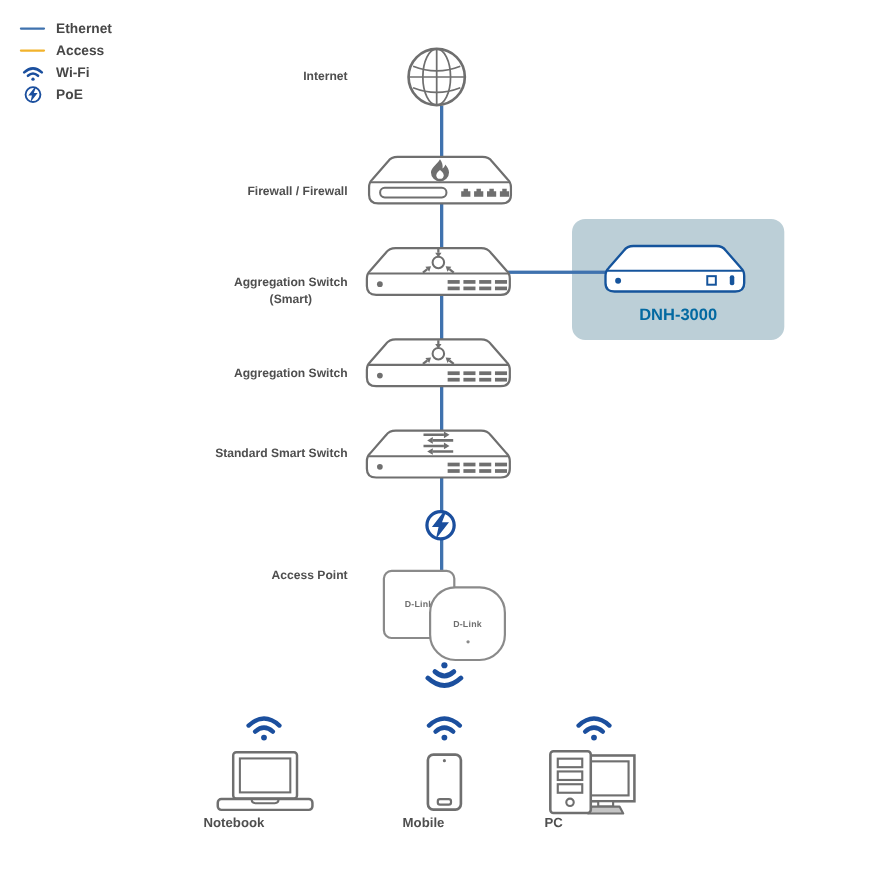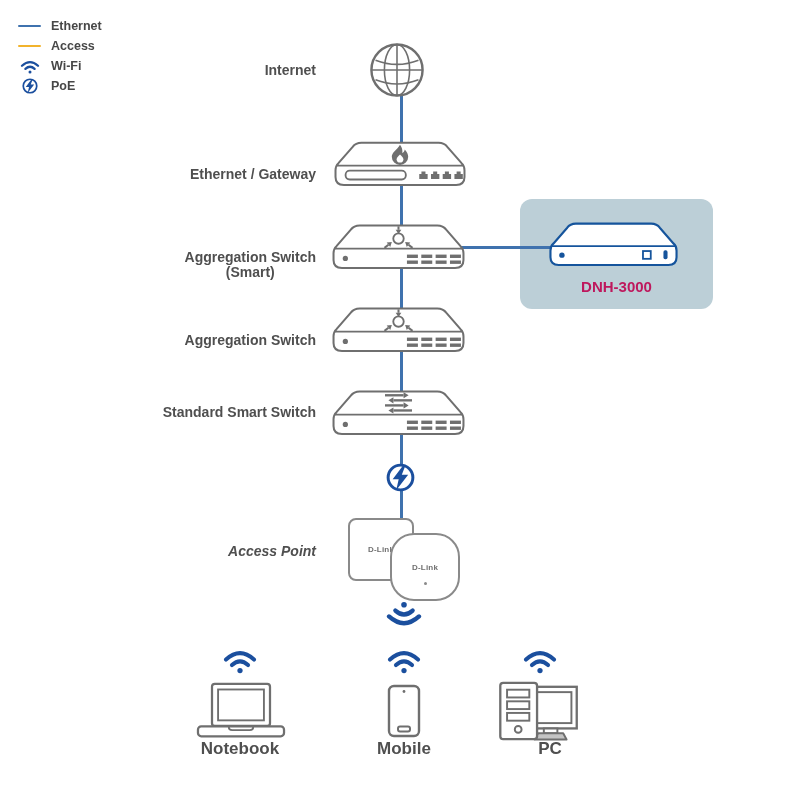--- a/index.html
+++ b/index.html
@@ -11,30 +11,30 @@
   .vline,.hline { position:absolute; background:#3f72ae; z-index:1; }
   
   .dnh-box {
     position:absolute; left:520px; top:199px; width:193px; height:110px;
     background:#bccfd7; border-radius:12px; z-index:0;
   }
   
   .device { position:absolute; z-index:2; }
   
   .lbl {
-    position:absolute; z-index:4; color:#4f4f4f; font-size:14px;
+    position:absolute; z-index:4; color:#4f4f4f; font-size:11px;
     font-weight:700; line-height:15px; white-space:nowrap;
   }
   .lbl-right { right:484px; text-align:right; }
   .lbl-center { text-align:center; }
   .dnh-lbl {
     position:absolute; left:520px; top:278px; width:193px; text-align:center;
-    color:#be185d; font-size:15px; font-weight:700; z-index:4;
-  }
-  .client-lbl { width:110px; text-align:center; font-size:17px; }
+    color:#0369a1; font-size:15px; font-weight:700; z-index:4;
+  }
+  .client-lbl { width:110px; text-align:left; font-size:12px; }
   
   .legend { position:absolute; left:18px; top:16px; z-index:4; }
   .legend-row { display:flex; align-items:center; height:20px; }
   .legend-swatch { width:23px; height:2.6px; border-radius:1px; margin-right:10px; }
   .sw-eth { background:#3f72ae; }
   .sw-fib { background:#f2b32c; }
   .legend-icon { width:23px; margin-right:10px; display:flex; justify-content:center; }
   .legend-label { color:#474747; font-size:12.5px; font-weight:700; }
   
   .ap-square {
@@ -106,21 +106,21 @@
       <path d="M80,26.8 A4,4 0 0 0 84,22.8 C84,20.9 82.2,19.2 80,17.2 C77.8,19.2 76,20.9 76,22.8 A4,4 0 0 0 80,26.8 Z" fill="#fff"></path>
     </g>
     <rect x="15" y="36.5" width="72" height="10.5" rx="5" fill="#fff" stroke="#6f6f6f" stroke-width="2.2"></rect>
     <g fill="#6f6f6f">
       <path transform="translate(103,36.8)" d="M0,9.5 V3.6 H2.6 V0.8 H7.4 V3.6 H10 V9.5 Z"></path>
       <path transform="translate(117,36.8)" d="M0,9.5 V3.6 H2.6 V0.8 H7.4 V3.6 H10 V9.5 Z"></path>
       <path transform="translate(131,36.8)" d="M0,9.5 V3.6 H2.6 V0.8 H7.4 V3.6 H10 V9.5 Z"></path>
       <path transform="translate(145,36.8)" d="M0,9.5 V3.6 H2.6 V0.8 H7.4 V3.6 H10 V9.5 Z"></path>
     </g>
   </svg>
-  <div class="lbl lbl-right" style="top:167px;">Ethernet / Gateway</div>
+  <div class="lbl lbl-right" style="top:167px;">Firewall / Firewall</div>
 
   <svg class="device" style="left:331px; top:222px;" width="135" height="50" viewBox="0 0 160 57">
     <path d="M34,3 L126,3 Q133,3 136.5,8 L153.5,27.5 Q157,30.5 157,36 L157,44 Q157,53.5 147,53.5 L13,53.5 Q3,53.5 3,44 L3,36 Q3,30.5 6.5,27.5 L23.5,8 Q27,3 34,3 Z" fill="#fff" stroke="#6f6f6f" stroke-width="2.4" stroke-linejoin="round"></path>
     <path d="M4.5,30.5 H155.5" stroke="#6f6f6f" stroke-width="2.2"></path>
     <g>
       <circle cx="80" cy="18.5" r="6.2" fill="#fff" stroke="#6f6f6f" stroke-width="2.2"></circle>
       <g transform="translate(80,8.6) rotate(90)">
           <path d="M-4.6,0 H-0.5" stroke="#6f6f6f" stroke-width="2.4"></path>
           <path d="M-0.5,-3.4 L-0.5,3.4 L4.6,0 Z" fill="#6f6f6f"></path>
         </g>
@@ -223,21 +223,21 @@
     <path d="M23.8,4.5 L10.5,22 H17.8 L14.8,35.5 L29.3,16.8 H21.6 L26.3,4.5 Z" fill="#1b4f9e"></path>
   </svg>
 
   <div class="ap-square ap-back">
     <span class="ap-brand">D-Link</span>
   </div>
   <div class="ap-square ap-front">
     <span class="ap-brand">D-Link</span>
     <span class="ap-dot"></span>
   </div>
-  <div class="lbl lbl-right" style="top:544px;font-style:italic;">Access Point</div>
+  <div class="lbl lbl-right" style="top:516px;">Access Point</div>
 
   <svg class="device rot180" style="left:385px; top:601px;" width="38" height="30" viewBox="0 0 40 32">
     <path d="M4,15.5 Q20,1 36,15.5" stroke="#1b4f9e" stroke-width="4.6" fill="none" stroke-linecap="round"></path>
     <path d="M10.8,21.8 Q20,13.5 29.2,21.8" stroke="#1b4f9e" stroke-width="4.6" fill="none" stroke-linecap="round"></path>
     <circle cx="20" cy="28" r="3" fill="#1b4f9e"></circle>
   </svg>
 
   <svg class="device" style="left:222px; top:646px;" width="36" height="28" viewBox="0 0 40 32">
     <path d="M4,15.5 Q20,1 36,15.5" stroke="#1b4f9e" stroke-width="4.6" fill="none" stroke-linecap="round"></path>
     <path d="M10.8,21.8 Q20,13.5 29.2,21.8" stroke="#1b4f9e" stroke-width="4.6" fill="none" stroke-linecap="round"></path>
@@ -254,21 +254,21 @@
   <svg class="device" style="left:386px; top:646px;" width="36" height="28" viewBox="0 0 40 32">
     <path d="M4,15.5 Q20,1 36,15.5" stroke="#1b4f9e" stroke-width="4.6" fill="none" stroke-linecap="round"></path>
     <path d="M10.8,21.8 Q20,13.5 29.2,21.8" stroke="#1b4f9e" stroke-width="4.6" fill="none" stroke-linecap="round"></path>
     <circle cx="20" cy="28" r="3" fill="#1b4f9e"></circle>
   </svg>
   <svg class="device" style="left:384px; top:684px;" width="40" height="54" viewBox="0 0 40 54">
     <rect x="5" y="2" width="30" height="50" rx="5" fill="#fff" stroke="#6f6f6f" stroke-width="2.4"></rect>
     <circle cx="20" cy="7.5" r="1.4" fill="#6f6f6f"></circle>
     <rect x="14" y="42.5" width="12" height="5" rx="2" fill="#fff" stroke="#6f6f6f" stroke-width="2"></rect>
   </svg>
-  <div class="lbl client-lbl" style="left:349px; top:741px;">Mobile</div>
+  <div class="lbl client-lbl" style="left:366px; top:741px;">Mobile</div>
 
   <svg class="device" style="left:522px; top:646px;" width="36" height="28" viewBox="0 0 40 32">
     <path d="M4,15.5 Q20,1 36,15.5" stroke="#1b4f9e" stroke-width="4.6" fill="none" stroke-linecap="round"></path>
     <path d="M10.8,21.8 Q20,13.5 29.2,21.8" stroke="#1b4f9e" stroke-width="4.6" fill="none" stroke-linecap="round"></path>
     <circle cx="20" cy="28" r="3" fill="#1b4f9e"></circle>
   </svg>
   <svg class="device" style="left:498px; top:681px;" width="82" height="60" viewBox="0 0 84 62">
     <rect x="27" y="6" width="54" height="43" fill="#fff" stroke="#6f6f6f" stroke-width="2.4"></rect>
     <rect x="32.5" y="11.5" width="43" height="32" fill="#fff" stroke="#6f6f6f" stroke-width="2"></rect>
     <path d="M47,49 h14 v5 h-14 Z" fill="#fff" stroke="#6f6f6f" stroke-width="2"></path>

